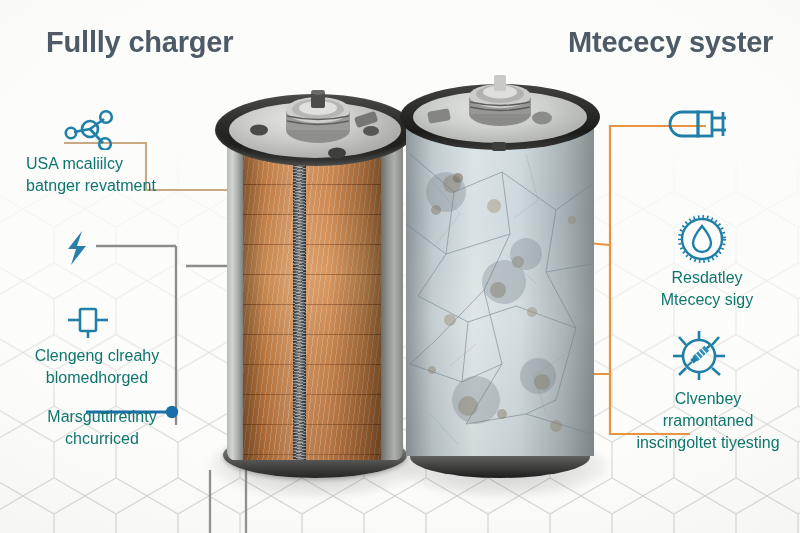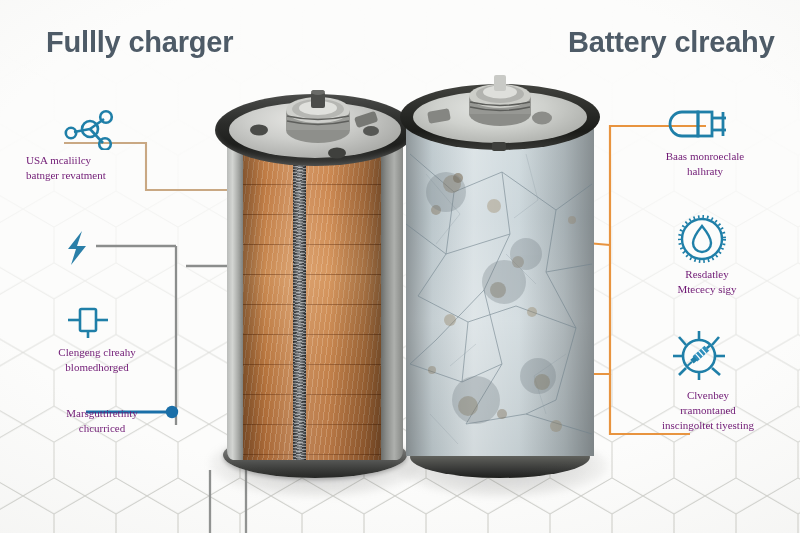--- a/index.html
+++ b/index.html
@@ -34,21 +34,21 @@
   }
   #title-left{left:46px;top:26px;}
   #title-right{left:568px;top:26px;}
 
   
   .conn{position:absolute;left:0;top:0;width:800px;height:533px;pointer-events:none;}
 
   
   .lbl{position:absolute;}
   .lbl .txt{
-    font-size:11px;color:#701a75;line-height:1.38;white-space:pre-line;font-family:Liberation Serif, serif;
+    font-size:16px;color:#0f766e;line-height:1.38;white-space:pre-line;
   }
   .lbl.left .txt{text-align:left;}
   .lbl.right .txt{text-align:center;}
   .ico{position:absolute;}
 
   
   .batt{position:absolute;}
   .batt .ell-shadow{
     position:absolute;border-radius:50%;
     background:radial-gradient(ellipse at 50% 50%,rgba(120,120,118,.38) 0%,rgba(120,120,118,.16) 55%,rgba(120,120,118,0) 78%);
@@ -298,21 +298,21 @@
     <svg style="position:absolute;left:0;top:16px;" width="200" height="80">
       <rect x="28" y="26" width="22" height="12" rx="3" fill="#858682" transform="rotate(-10 39 32)"></rect>
       <ellipse cx="142" cy="34" rx="10" ry="6.5" fill="#8c8d89"></ellipse>
       <rect x="92" y="58" width="14" height="9" rx="2" fill="#3e3f3c"></rect>
     </svg>
   </div>
 
   <div class="vign"></div>
 
   <div class="title" id="title-left">Fullly charger</div>
-  <div class="title" id="title-right">Battery clreahy</div>
+  <div class="title" id="title-right">Mtececy syster</div>
 
   <div class="lbl left" style="left:26px;top:108px;width:140px;">
     <svg class="ico" style="left:36px;top:0;" width="56" height="42" viewBox="0 0 56 42">
       <g fill="none" stroke="#1f7fa8" stroke-width="2.6">
         <line x1="28" y1="21" x2="12" y2="24"></line>
         <line x1="28" y1="21" x2="42" y2="11"></line>
         <line x1="28" y1="21" x2="41" y2="35"></line>
         <circle cx="28" cy="21" r="8"></circle>
         <circle cx="9" cy="25" r="5.2"></circle>
         <circle cx="44" cy="9" r="5.8"></circle>
@@ -350,22 +350,20 @@
   <div class="lbl right" style="left:610px;top:104px;width:190px;">
     <svg class="ico" style="left:58px;top:0;" width="68" height="40" viewBox="0 0 68 40">
       <g fill="none" stroke="#1f7fa8" stroke-width="2.8">
         <path d="M30 8 L14 8 A12 12 0 0 0 14 32 L30 32 Z"></path>
         <rect x="30" y="8" width="14" height="24"></rect>
         <line x1="44" y1="14" x2="58" y2="14"></line>
         <line x1="44" y1="26" x2="58" y2="26"></line>
         <line x1="55" y1="8" x2="55" y2="32"></line>
       </g>
     </svg>
-    <div class="txt" style="margin-top:45px;">Baas monroeclale
-halhraty</div>
   </div>
 
   <div class="lbl right" style="left:612px;top:215px;width:190px;">
     <svg class="ico" style="left:62px;top:0;" width="56" height="48" viewBox="0 0 56 48">
       <circle cx="28" cy="24" r="20" fill="none" stroke="#1f7fa8" stroke-width="2.4"></circle>
       <circle cx="28" cy="24" r="22.5" fill="none" stroke="#1f7fa8" stroke-width="3" stroke-dasharray="1.6 3"></circle>
       <path d="M28 11 C28 11 19 22 19 28 A9 9 0 0 0 37 28 C37 22 28 11 28 11 Z" fill="none" stroke="#1f7fa8" stroke-width="2.4"></path>
     </svg>
     <div class="txt" style="margin-top:52px;">Resdatley
 Mtececy sigy</div>

